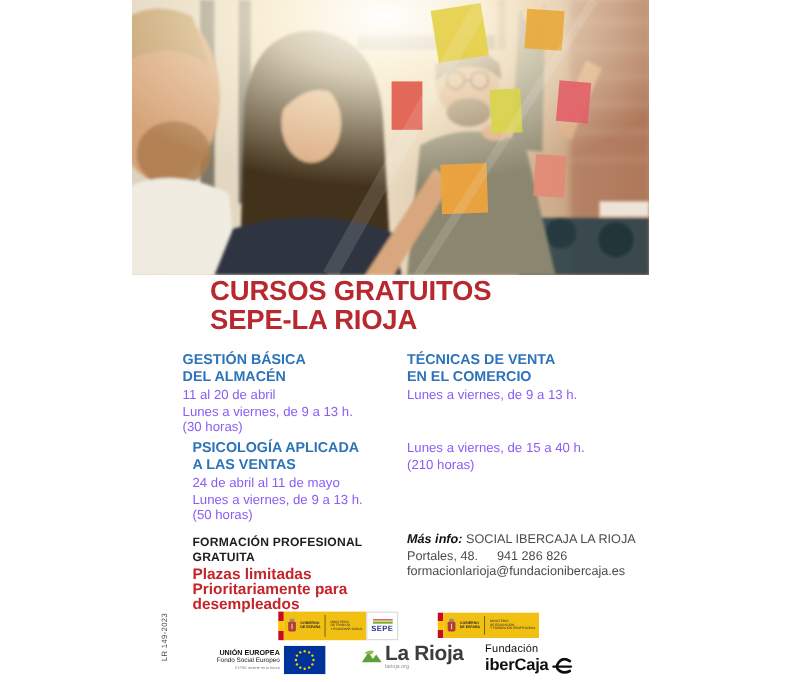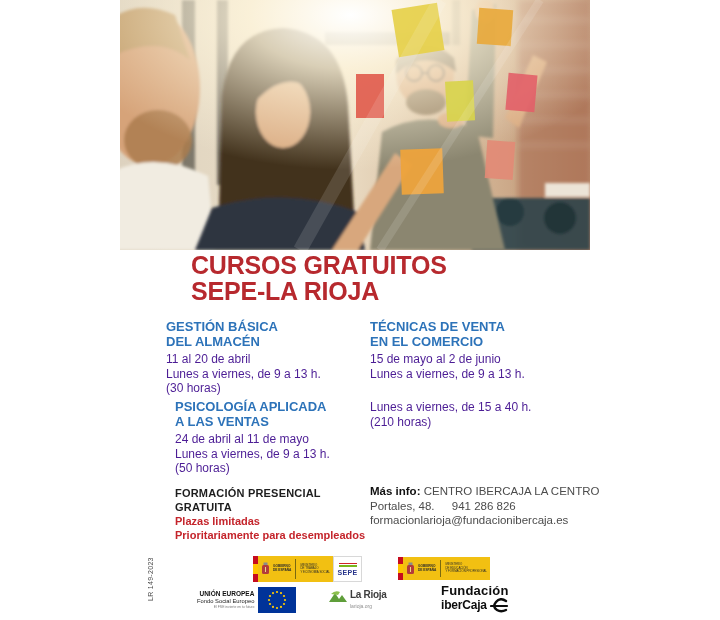--- a/index.html
+++ b/index.html
@@ -14,30 +14,30 @@
   .title{position:absolute;left:191px;top:252px;width:300px;
     font-size:25px;font-weight:bold;line-height:26px;color:#b7292e;letter-spacing:-0.2px;}
 
   
   .course{position:absolute;}
   .c0{left:166px;top:320px;width:190px;}
   .c1{left:370px;top:320px;width:225px;}
   .c2{left:175px;top:400px;width:200px;}
   .c3{left:370px;top:400px;width:230px;}
   .course .cname{font-size:13px;font-weight:bold;color:#2d73b9;line-height:14.5px;margin:0 0 3px 0;}
-  .course .cline{font-size:12px;color:#4c1d95;line-height:14.5px;margin:0;}
+  .course .cline{font-size:12px;color:#8b5cf6;line-height:14.5px;margin:0;}
 
   
   .conditions{position:absolute;left:175px;top:486px;width:200px;}
   .cond-black{font-size:11px;font-weight:bold;color:#1d1d1d;line-height:14px;letter-spacing:0.2px;margin:0;}
-  .cond-red{font-size:11px;font-weight:bold;color:#c4242b;line-height:14px;margin:0;}
+  .cond-red{font-size:14px;font-weight:bold;color:#c4242b;line-height:14px;margin:0;}
 
   
   .contact{position:absolute;left:370px;top:484px;width:230px;font-size:11.5px;line-height:14.5px;color:#4c4c4c;}
-  .contact .lbl{font-weight:bold;color:#111;}
+  .contact .lbl{font-weight:bold;color:#111;font-style:italic;}
   .contact .phone{margin-left:14px;}
 
   
   .refcode{position:absolute;left:147px;top:601px;transform:rotate(-90deg);transform-origin:0 0;
     font-size:7px;color:#4a4a4a;letter-spacing:0.3px;white-space:nowrap;}
 
   
   .govstrip{position:absolute;display:flex;align-items:stretch;}
   .gov1{left:253px;top:556px;height:26px;}
   .gov2{left:398px;top:557px;height:23px;}
@@ -57,27 +57,27 @@
 
   .eu{position:absolute;left:197px;top:587px;display:flex;align-items:center;gap:4px;}
   .eu .eutxt{text-align:right;}
   .eu .l1{font-size:6.5px;font-weight:bold;color:#111;line-height:7.5px;}
   .eu .l2{font-size:5.8px;color:#222;line-height:7px;}
   .eu .l3{font-size:3.4px;color:#777;line-height:5px;}
   .euflag{width:38px;height:26px;}
 
   .larioja{position:absolute;left:329px;top:587px;display:flex;align-items:flex-start;gap:3px;}
   .lr-icon{width:18px;height:13px;margin-top:3px;}
-  .lr-name{font-size:10px;font-weight:bold;color:#3d3d3d;line-height:15px;letter-spacing:-0.3px;}
+  .lr-name{font-size:19px;font-weight:bold;color:#3d3d3d;line-height:15px;letter-spacing:-0.3px;}
   .lr-url{font-size:5px;color:#8f8f8f;margin-top:1px;}
 
   .ibercaja{position:absolute;left:441px;top:584px;}
-  .ib-l1{font-size:13px;font-weight:bold;color:#0d0d0d;line-height:13px;letter-spacing:0.2px;}
+  .ib-l1{font-size:10px;font-weight:normal;color:#0d0d0d;line-height:13px;letter-spacing:0.2px;}
   .ib-row{display:flex;align-items:center;gap:3px;}
-  .ib-l2{font-size:12px;font-weight:bold;color:#0d0d0d;line-height:16px;letter-spacing:-0.2px;}
+  .ib-l2{font-size:15px;font-weight:bold;color:#0d0d0d;line-height:16px;letter-spacing:-0.2px;}
   .ib-sym{width:19px;height:15px;}
 </style>
 </head>
 <body>
 
 <div id="poster">
 
   <div class="photo">
     <svg viewBox="0 0 470 250" preserveAspectRatio="none">
       <defs>
@@ -185,46 +185,45 @@
 
   <div class="course c0">
     <p class="cname"><span>GESTIÓN BÁSICA</span><br><span>DEL ALMACÉN</span></p>
     <p class="cline">11 al 20 de abril</p>
     <p class="cline">Lunes a viernes, de 9 a 13 h.</p>
     <p class="cline">(30 horas)</p>
   </div>
 
   <div class="course c1">
     <p class="cname"><span>TÉCNICAS DE VENTA</span><br><span>EN EL COMERCIO</span></p>
-    <p class="cline">15 de mayo al 2 de junio</p>
     <p class="cline">Lunes a viernes, de 9 a 13 h.</p>
   </div>
 
   <div class="course c2">
     <p class="cname"><span>PSICOLOGÍA APLICADA</span><br><span>A LAS VENTAS</span></p>
     <p class="cline">24 de abril al 11 de mayo</p>
     <p class="cline">Lunes a viernes, de 9 a 13 h.</p>
     <p class="cline">(50 horas)</p>
   </div>
 
   <div class="course c3">
     <p class="cline">Lunes a viernes, de 15 a 40 h.</p>
     <p class="cline">(210 horas)</p>
   </div>
 
   <div class="conditions">
-    <p class="cond-black">FORMACIÓN PRESENCIAL GRATUITA</p>
+    <p class="cond-black">FORMACIÓN PROFESIONAL GRATUITA</p>
     <p class="cond-red">Plazas limitadas</p>
     <p class="cond-red">Prioritariamente para desempleados</p>
   </div>
 
   <div class="contact">
     <div>
       <span class="lbl">Más info:</span>
-      <span>CENTRO IBERCAJA LA CENTRO</span>
+      <span>SOCIAL IBERCAJA LA RIOJA</span>
     </div>
     <div>
       <span>Portales, 48.</span>
       <span class="phone">941 286 826</span>
     </div>
     <div>formacionlarioja@fundacionibercaja.es</div>
   </div>
 
   <div class="refcode">LR 149-2023</div>
 

